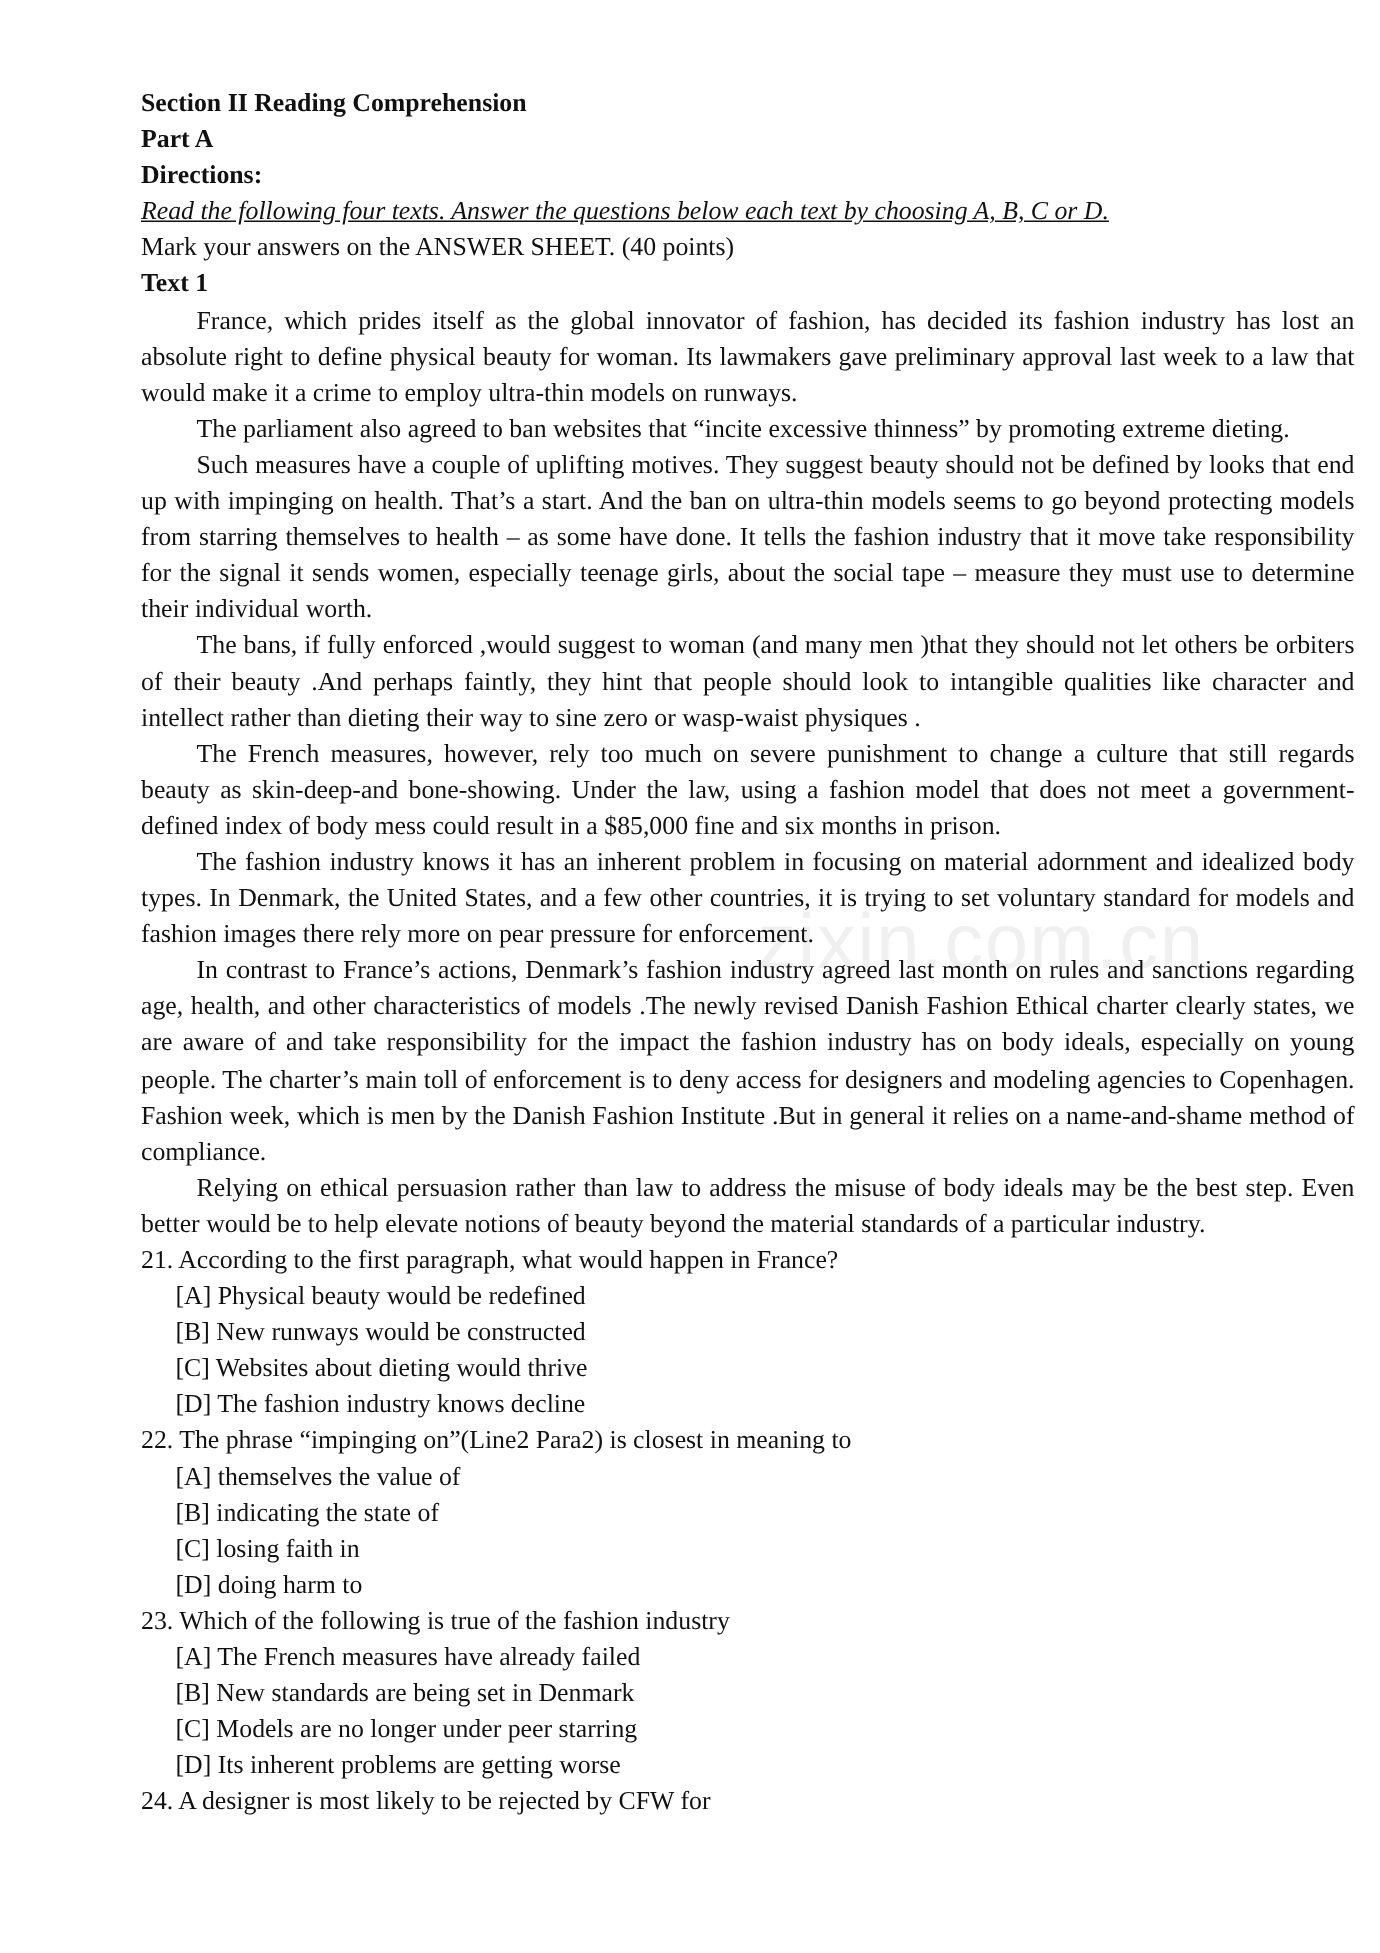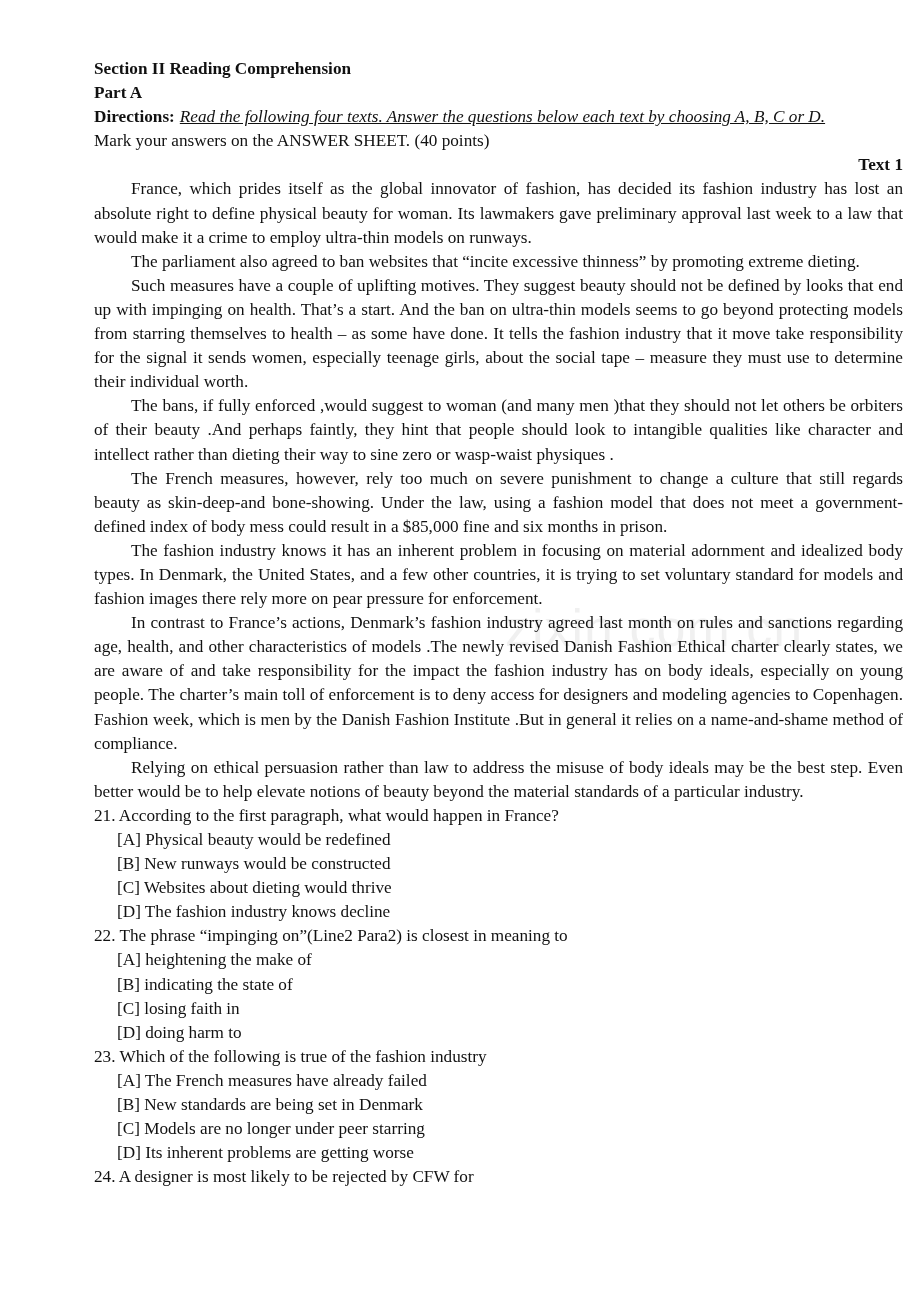--- a/index.html
+++ b/index.html
@@ -21,32 +21,33 @@
       position: absolute;
       left: 56px;
       top: 57px;
       width: 809px;
       margin-left: 38px;
     }
     .bold { font-weight: bold; }
     .heading-line { height: 24.1px; white-space: nowrap; }
     .directions {
       display: flex;
+      flex-direction: column;
     }
     .directions .label {
       font-weight: bold;
       white-space: nowrap;
       margin-right: 5px;
     }
     .directions .body {
       font-style: italic;
       text-decoration: underline;
     }
     .text-title {
-      text-align: right;
+      text-align: left;
       font-weight: bold;
     }
     .para {
       text-align: justify;
       text-indent: 37px;
       margin: 0;
     }
     .question {
       margin: 0;
     }
@@ -98,21 +99,21 @@
   <div>
     <p class="question">21. According to the first paragraph, what would happen in France?</p>
     <p class="option">[A] Physical beauty would be redefined</p>
     <p class="option">[B] New runways would be constructed</p>
     <p class="option">[C] Websites about dieting would thrive</p>
     <p class="option">[D] The fashion industry knows decline</p>
   </div>
 
   <div>
     <p class="question">22. The phrase “impinging on”(Line2 Para2) is closest in meaning to</p>
-    <p class="option">[A] heightening the make of</p>
+    <p class="option">[A] themselves the value of</p>
     <p class="option">[B] indicating the state of</p>
     <p class="option">[C] losing faith in</p>
     <p class="option">[D] doing harm to</p>
   </div>
 
   <div>
     <p class="question">23. Which of the following is true of the fashion industry</p>
     <p class="option">[A] The French measures have already failed</p>
     <p class="option">[B] New standards are being set in Denmark</p>
     <p class="option">[C] Models are no longer under peer starring</p>

